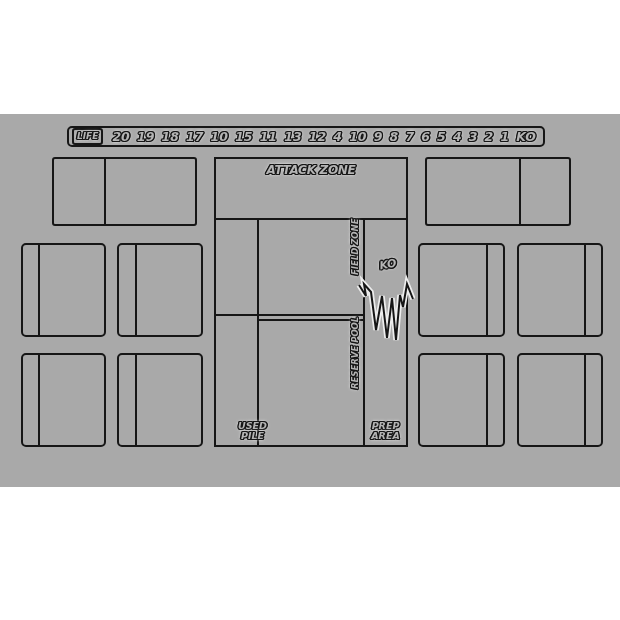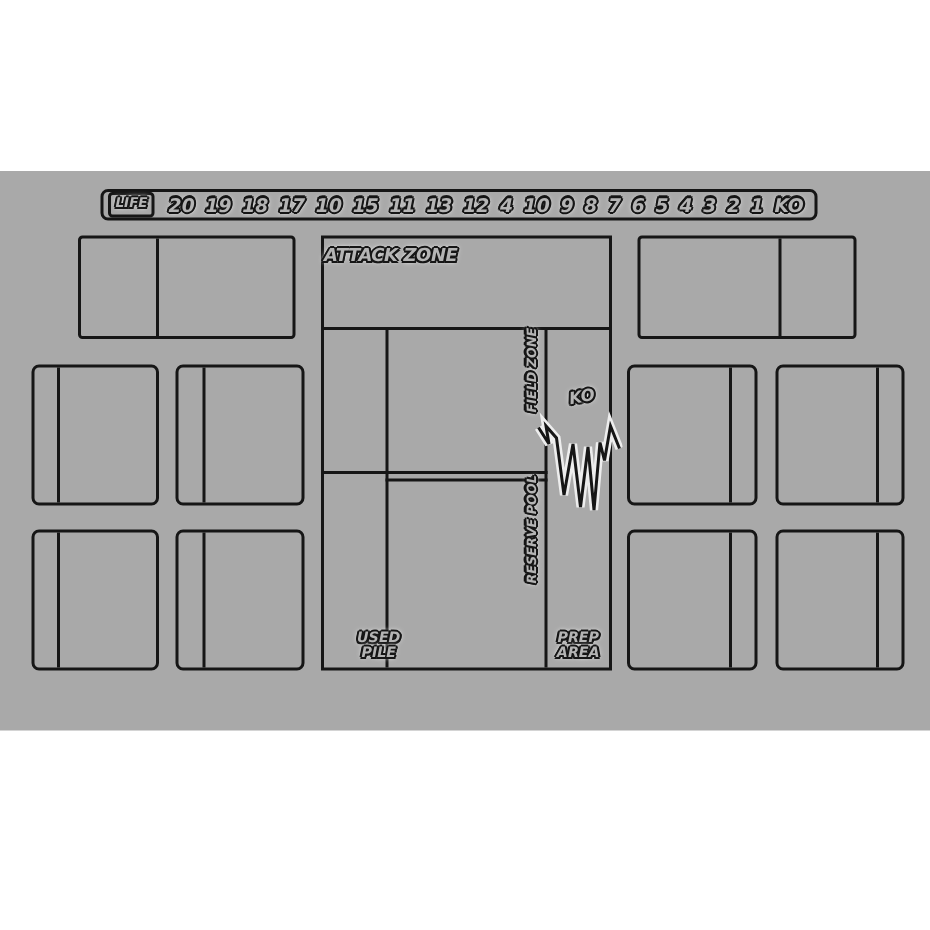--- a/index.html
+++ b/index.html
@@ -33,21 +33,21 @@
   .hline{position:absolute;height:2px;background:#161616;}
 
   
   .row1{top:129px;height:94px;}
   .row2{top:239px;height:94px;}
 
   
   .center-box{position:absolute;left:214px;top:43px;width:194px;height:290px;
               border:2px solid #161616;box-sizing:border-box;}
   .cb-inner{position:absolute;inset:0;}
-  .attack-label{position:absolute;left:0;right:0;top:4px;text-align:left;
+  .attack-label{position:absolute;left:0;right:0;top:4px;text-align:center;
                 font-size:12px;letter-spacing:-0.3px;}
   .rot-label{position:absolute;font-size:8.5px;text-align:center;transform:rotate(-90deg);}
   .ko-label{position:absolute;left:158px;top:99px;width:28px;text-align:center;
             font-size:11px;transform:rotate(-10deg);}
   .pile-label{position:absolute;text-align:center;font-size:9.5px;line-height:10px;}
   .burst{position:absolute;left:-5px;top:-5px;pointer-events:none;}
 </style>
 </head>
 <body>
 

